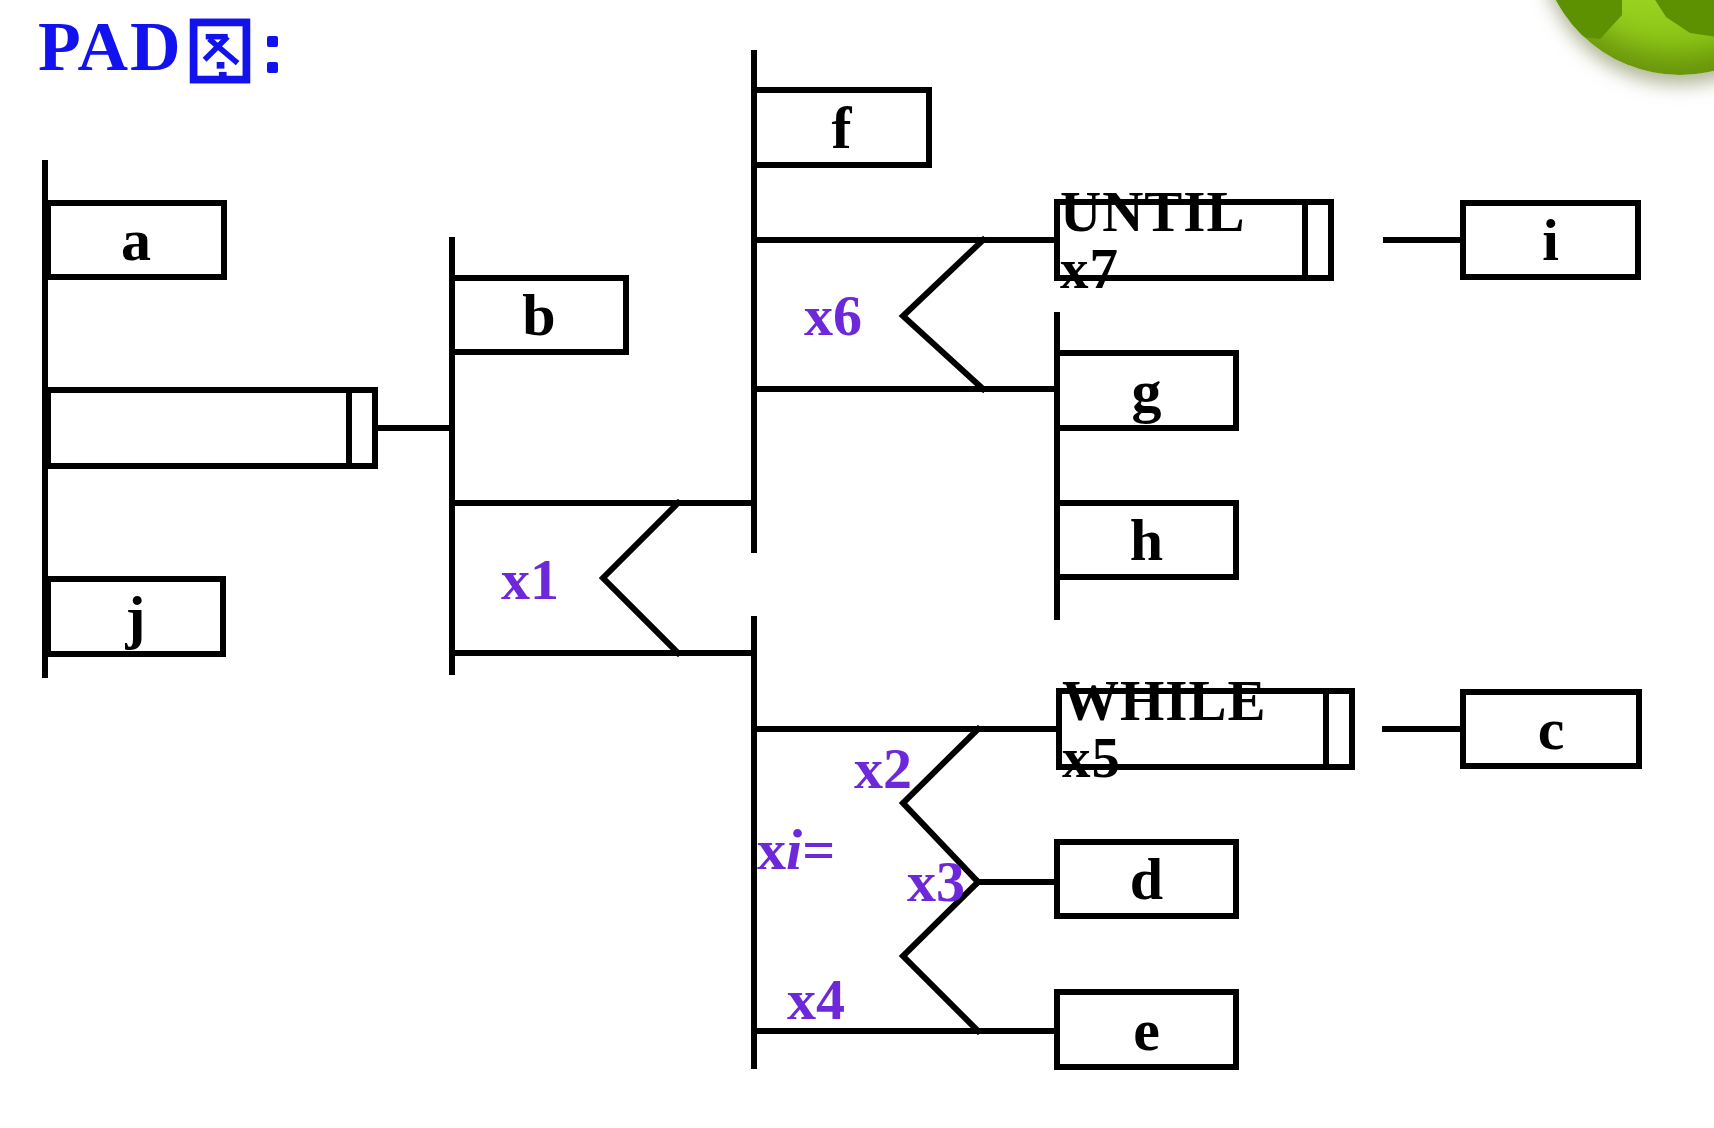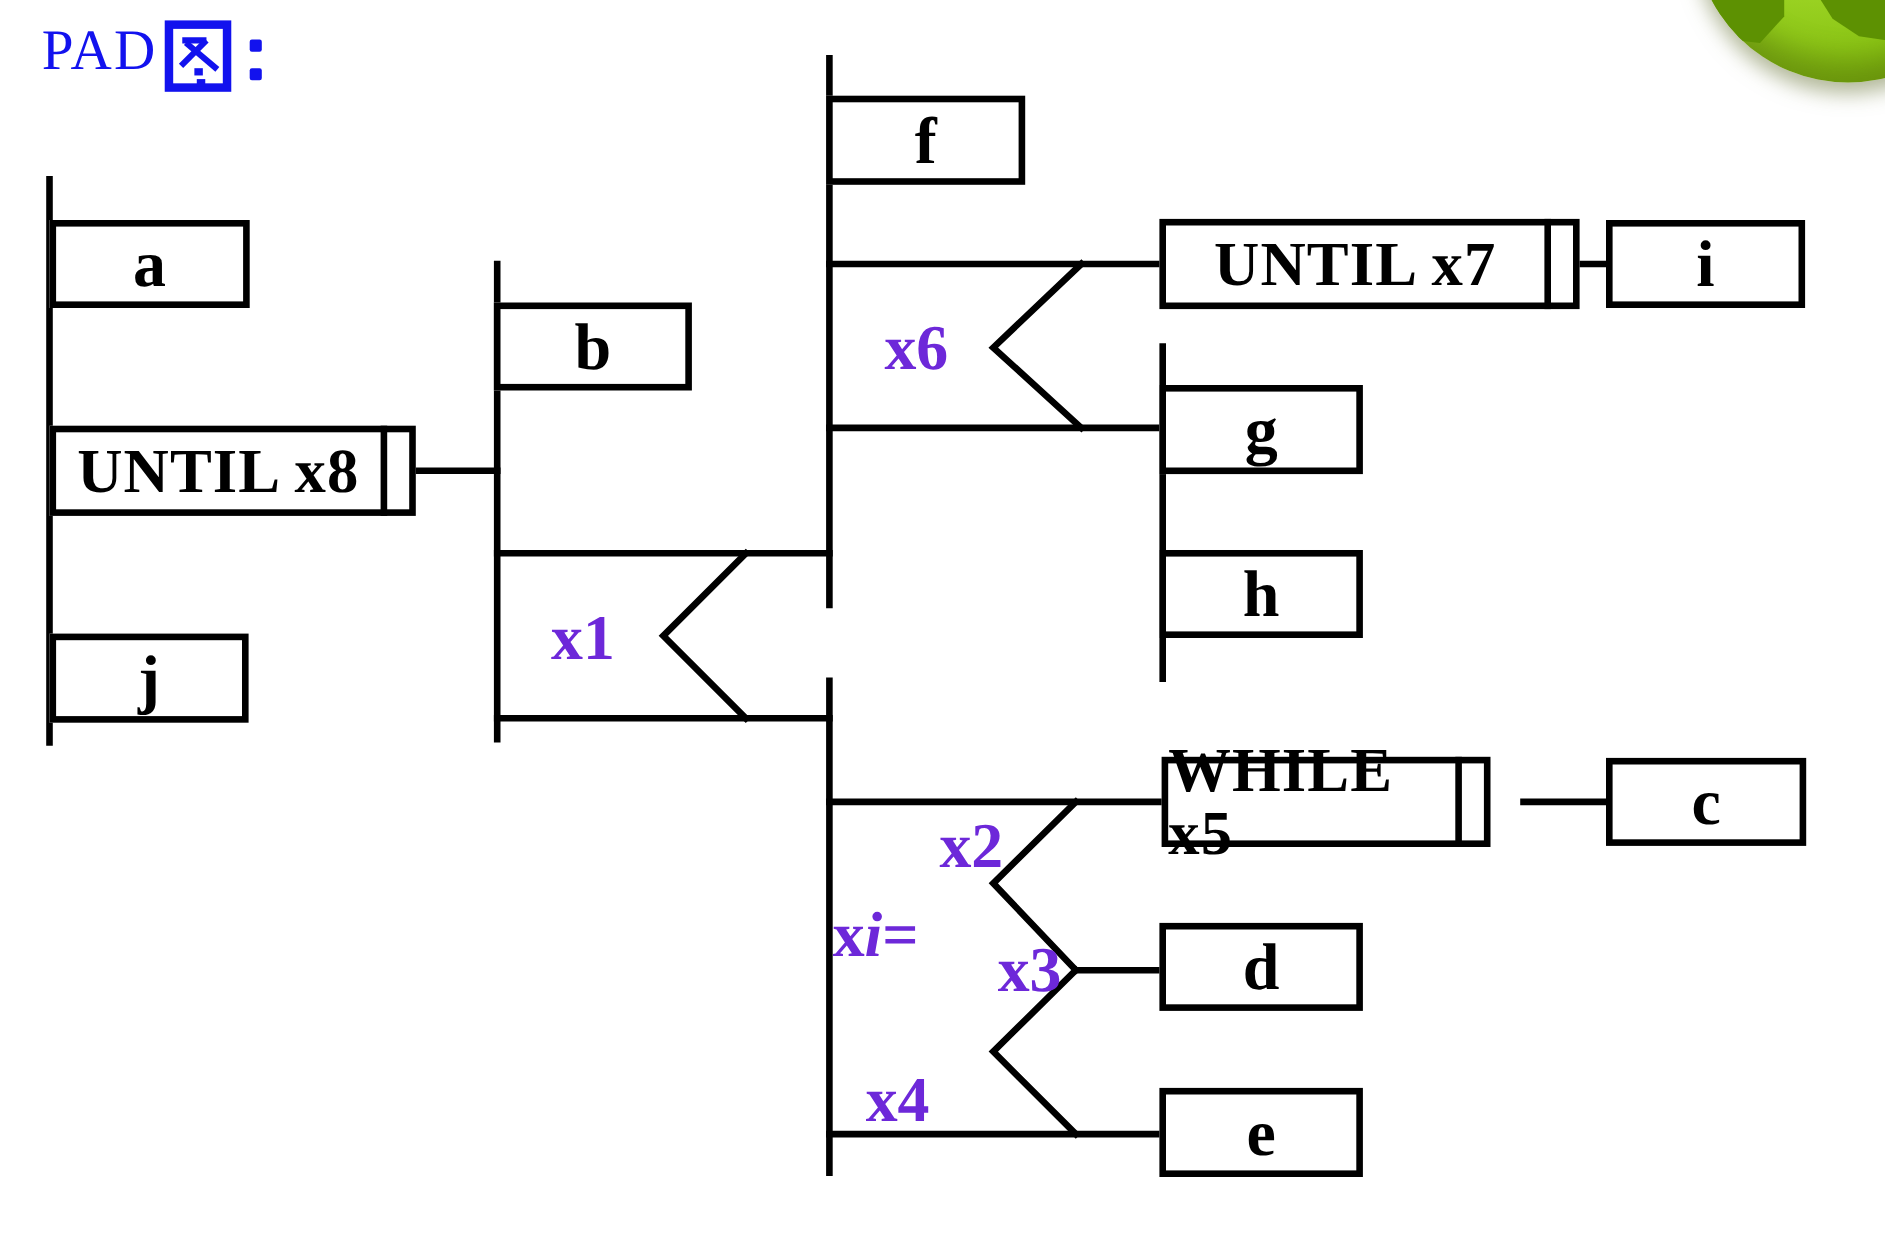--- a/index.html
+++ b/index.html
@@ -22,21 +22,21 @@
     position:absolute;transform:translate(-50%,-50%);
     font-weight:700;font-size:58px;line-height:1;color:#6d28d9;white-space:nowrap;
   }
   .cond-left{transform:translateY(-50%);}
   .cond i{font-style:italic;}
   
   .title{
     position:absolute;left:38px;top:8px;display:flex;align-items:flex-start;
     color:#1212ee;
   }
-  .title .latin{font-weight:400;font-size:52px;line-height:78px;letter-spacing:2px;}
+  .title .latin{font-weight:700;font-size:70px;line-height:78px;letter-spacing:2px;}
   .tu-glyph{margin:10px 0 0 6px;display:block;}
   .colon{display:flex;flex-direction:column;gap:15px;margin:28px 0 0 16px;}
   .colon span{width:11px;height:11px;background:#1212ee;border-radius:2px;display:block;}
   
   .ball{
     position:absolute;left:1540px;top:-205px;width:280px;height:280px;border-radius:50%;
     background:radial-gradient(circle at 38% 30%, #b8e44a 0%, #9ad222 45%, #85bf10 72%, #6ea405 100%);
     box-shadow:0 10px 18px rgba(115,125,70,.55), inset 0 -20px 26px rgba(70,90,10,.4);
     overflow:hidden;
   }
@@ -75,37 +75,36 @@
 
       <path d="M1385 729 H1460"></path>
     </g>
   </svg>
 
   <div class="pbox" style="left:45px;top:200px;width:182px;height:80px">
     <span class="lbl">a</span>
   </div>
 
   <div class="pbox loopbox" style="left:45px;top:387px;width:333px;height:82px">
-    <span class="lbl">UNTIL x8</span>
     <span class="loop-bar"></span>
   </div>
 
   <div class="pbox" style="left:45px;top:576px;width:181px;height:81px">
     <span class="lbl">j</span>
   </div>
 
   <div class="pbox" style="left:449px;top:275px;width:180px;height:80px">
     <span class="lbl">b</span>
   </div>
 
   <div class="pbox" style="left:751px;top:87px;width:181px;height:81px">
     <span class="lbl">f</span>
   </div>
 
-  <div class="pbox loopbox" style="left:1054px;top:199px;width:382px;height:82px">
+  <div class="pbox loopbox" style="left:1054px;top:199px;width:280px;height:82px">
     <span class="lbl">UNTIL x7</span>
     <span class="loop-bar"></span>
   </div>
 
   <div class="pbox" style="left:1460px;top:200px;width:181px;height:80px">
     <span class="lbl">i</span>
   </div>
 
   <div class="pbox" style="left:1054px;top:350px;width:185px;height:81px">
     <span class="lbl">g</span>

